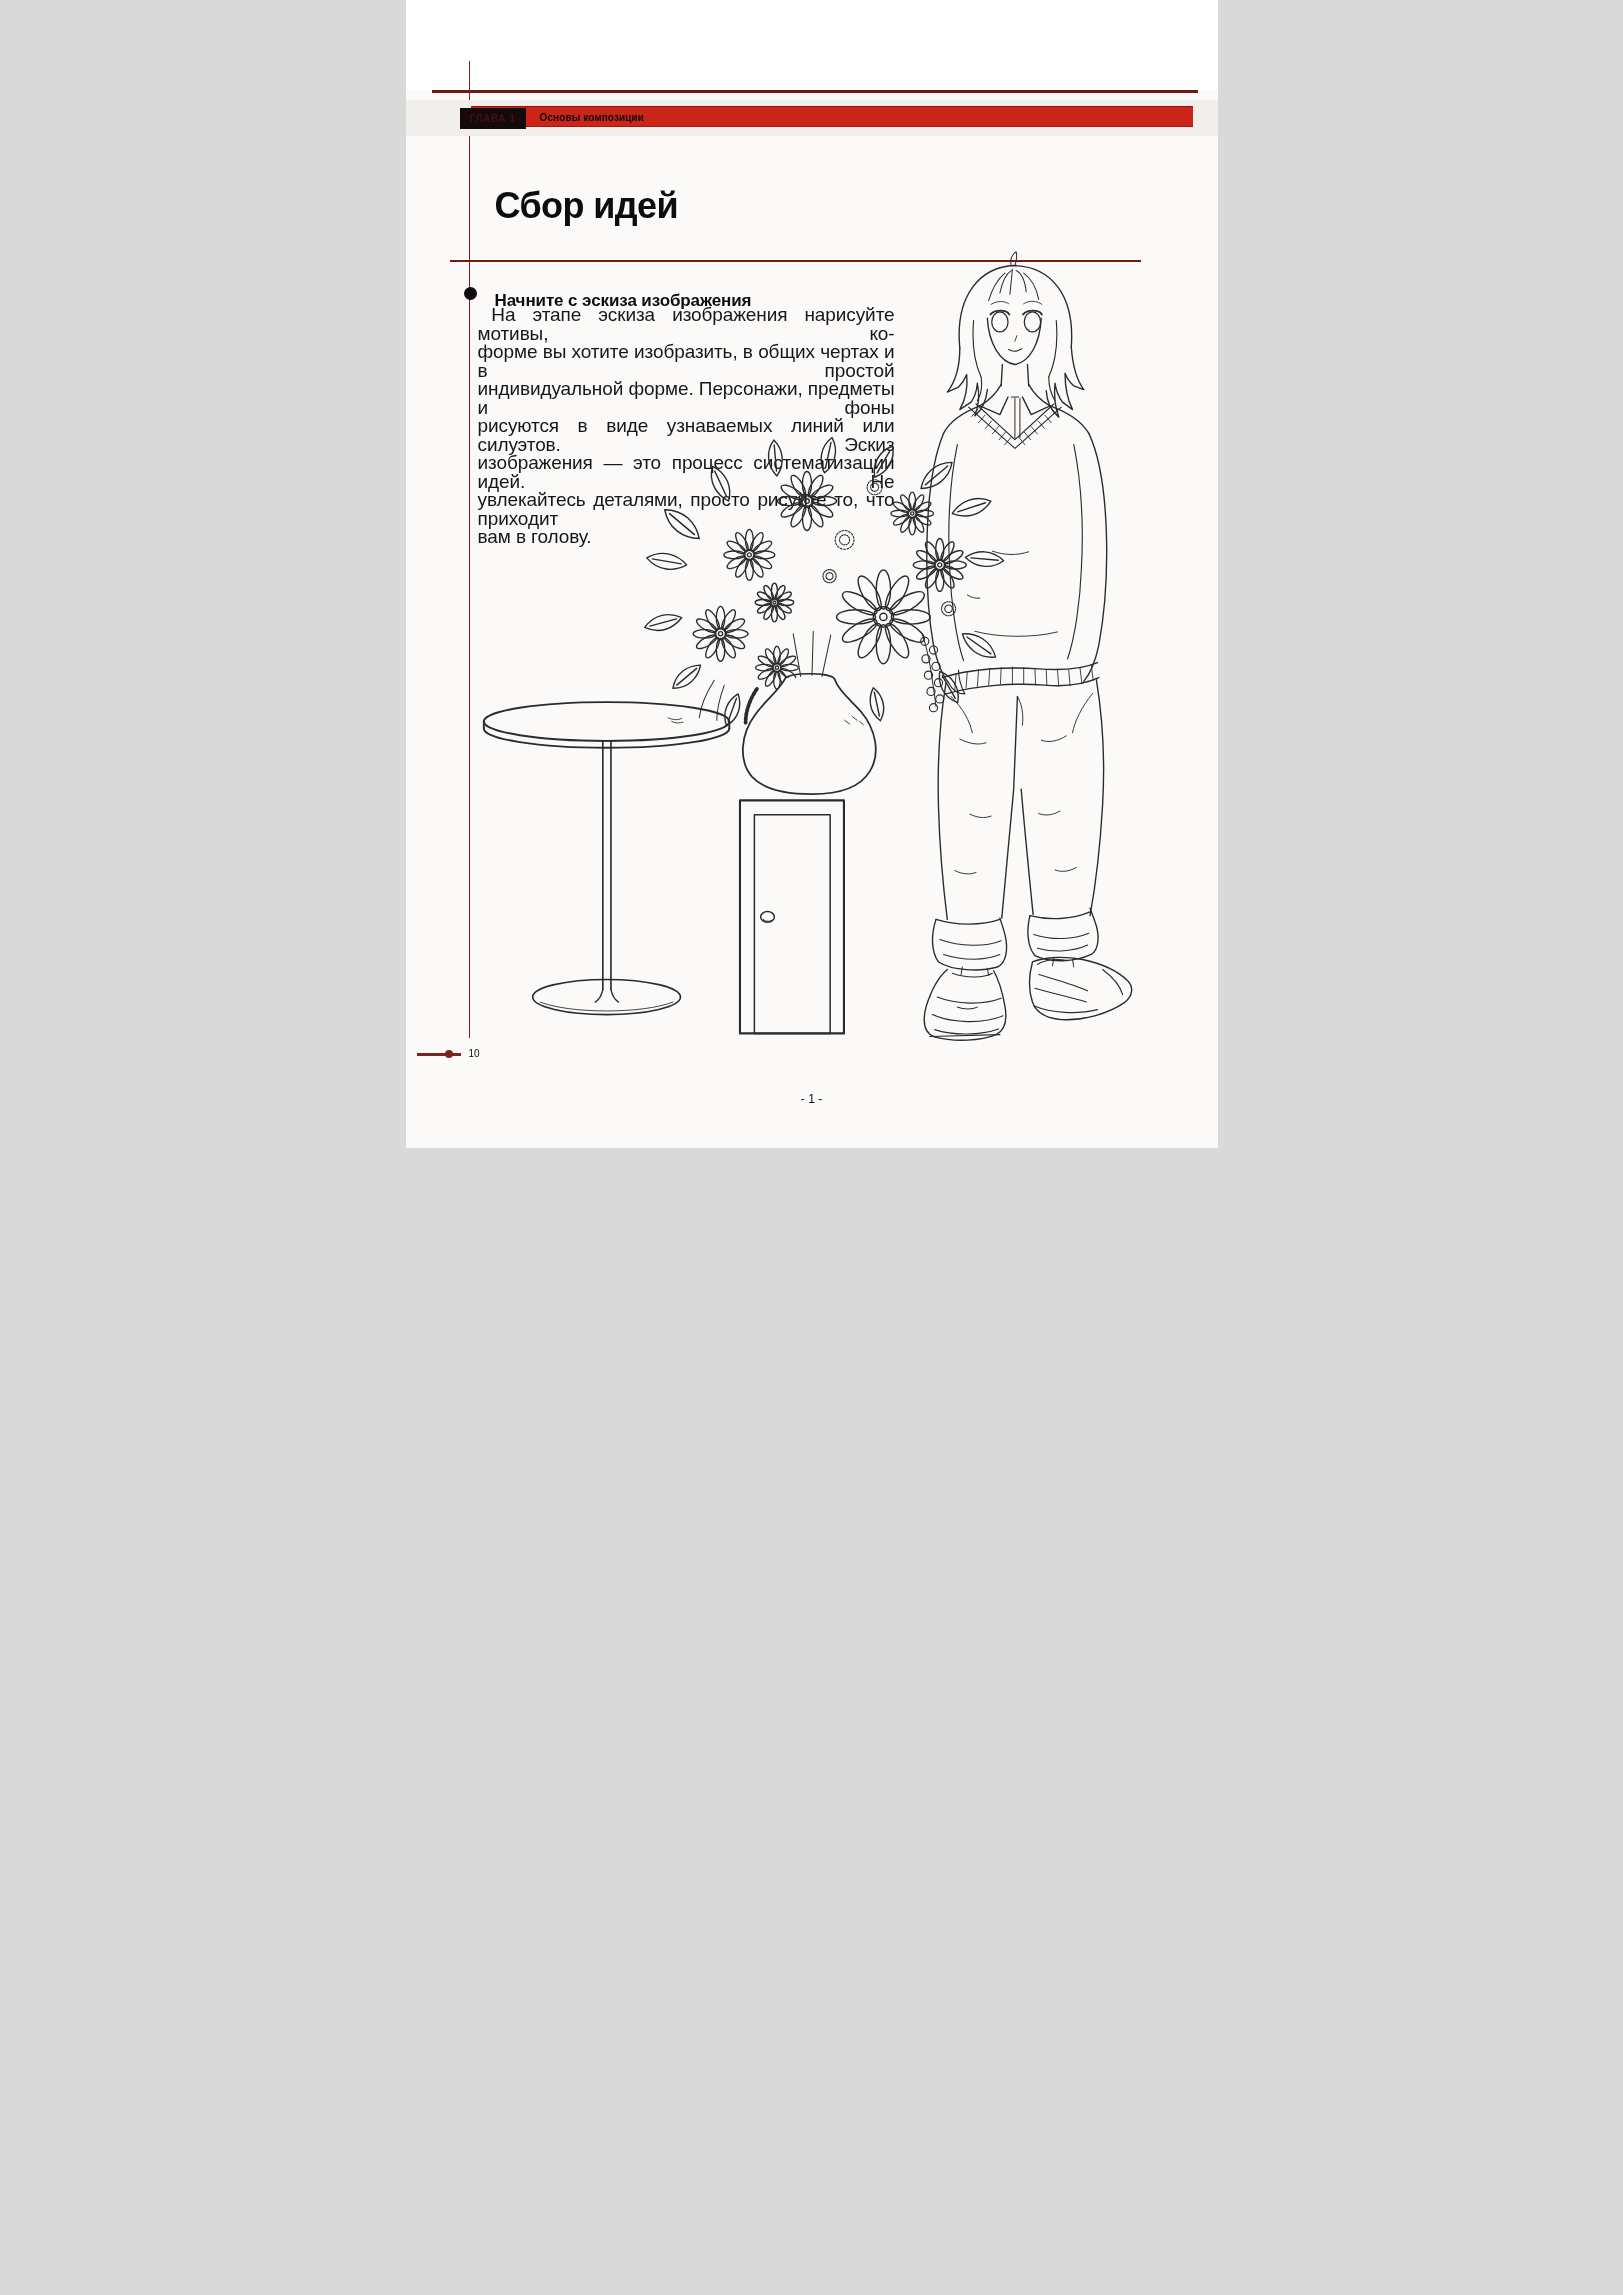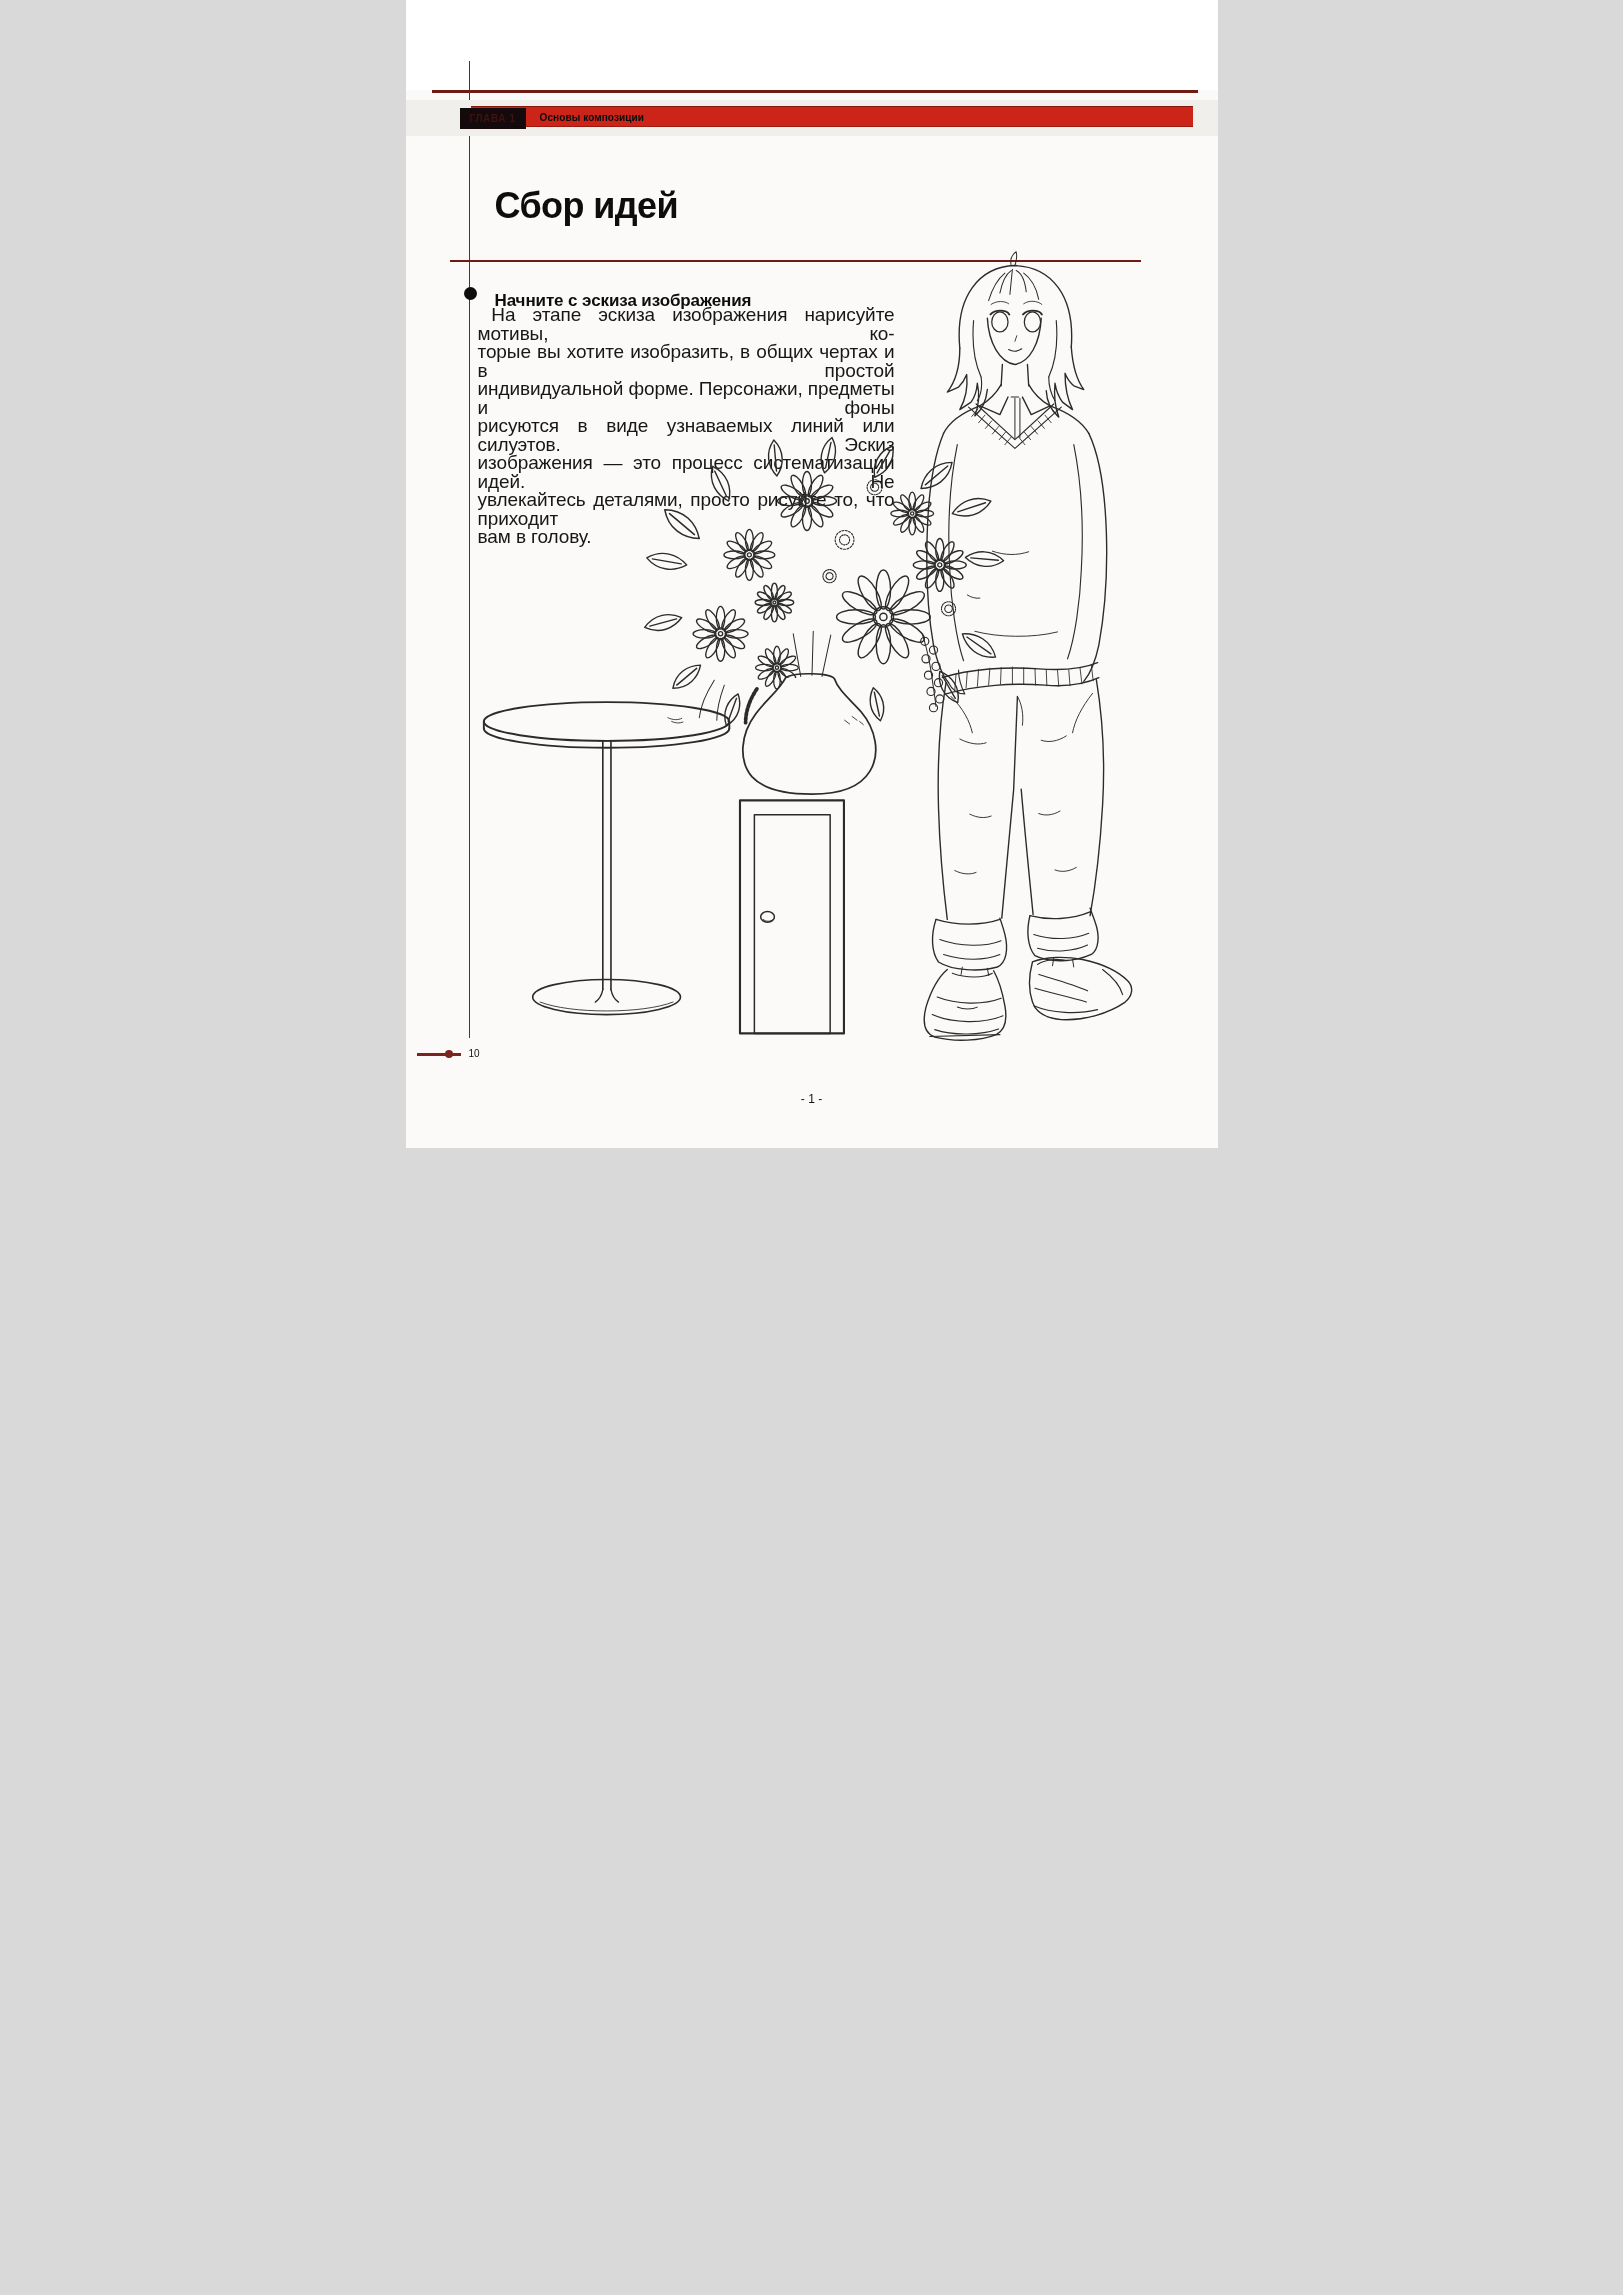--- a/index.html
+++ b/index.html
@@ -73,21 +73,21 @@
 
   <h1 class="page-title">Сбор идей</h1>
 
 
   <div class="rule-section"></div>
   <div class="bullet"></div>
   <h2 class="section-heading">Начните с эскиза изображения</h2>
 
   <div class="body-text">
     <div class="line-j indent">На этапе эскиза изображения нарисуйте мотивы, ко-</div>
-    <div class="line-j">торые вы хотите изобразить, в общих чертах и в простой</div>
+    <div class="line-j">форме вы хотите изобразить, в общих чертах и в простой</div>
     <div class="line-j">индивидуальной форме. Персонажи, предметы и фоны</div>
     <div class="line-j">рисуются в виде узнаваемых линий или силуэтов. Эскиз</div>
     <div class="line-j">изображения — это процесс систематизации идей. Не</div>
     <div class="line-j">увлекайтесь деталями, просто рисуйте то, что приходит</div>
     <div class="line-l">вам в голову.</div>
   </div>
 
   <svg class="figure" width="812" height="1148" viewBox="0 0 1296 1833" aria-hidden="true">
     <defs>
       <g id="daisy">

